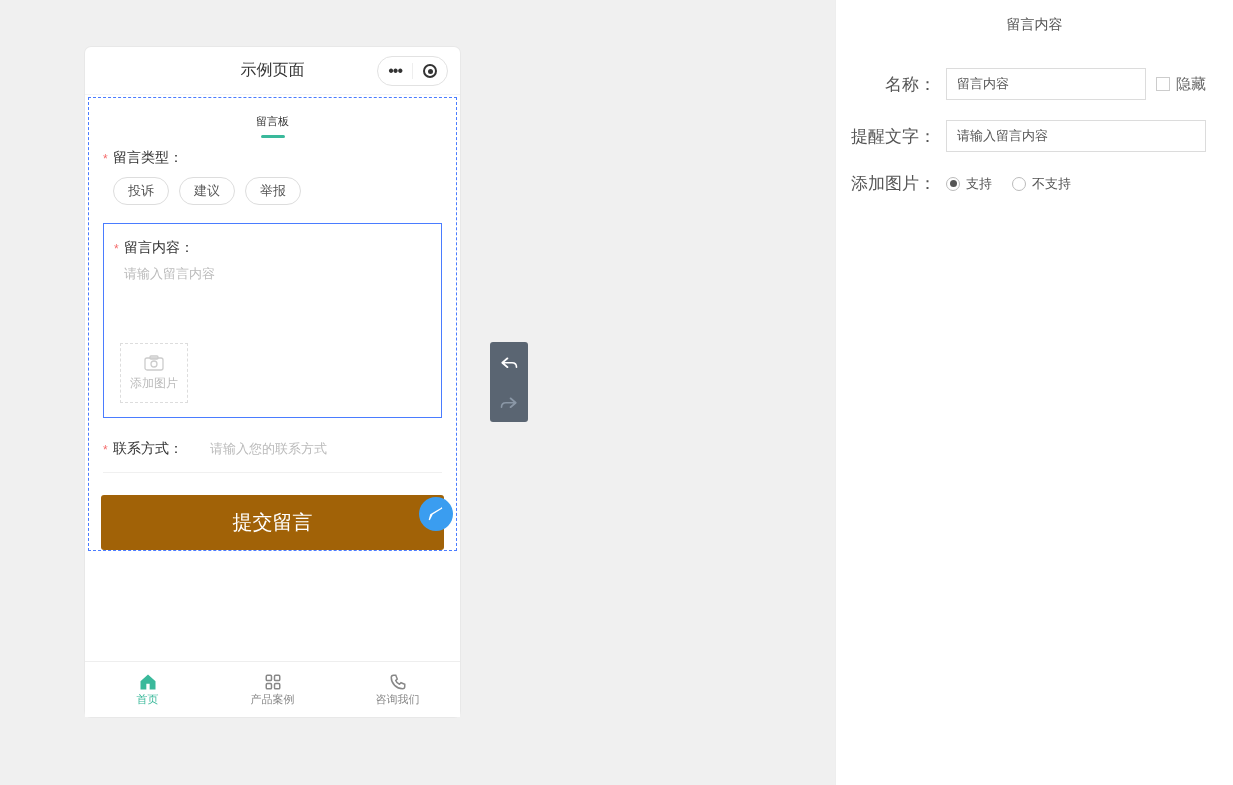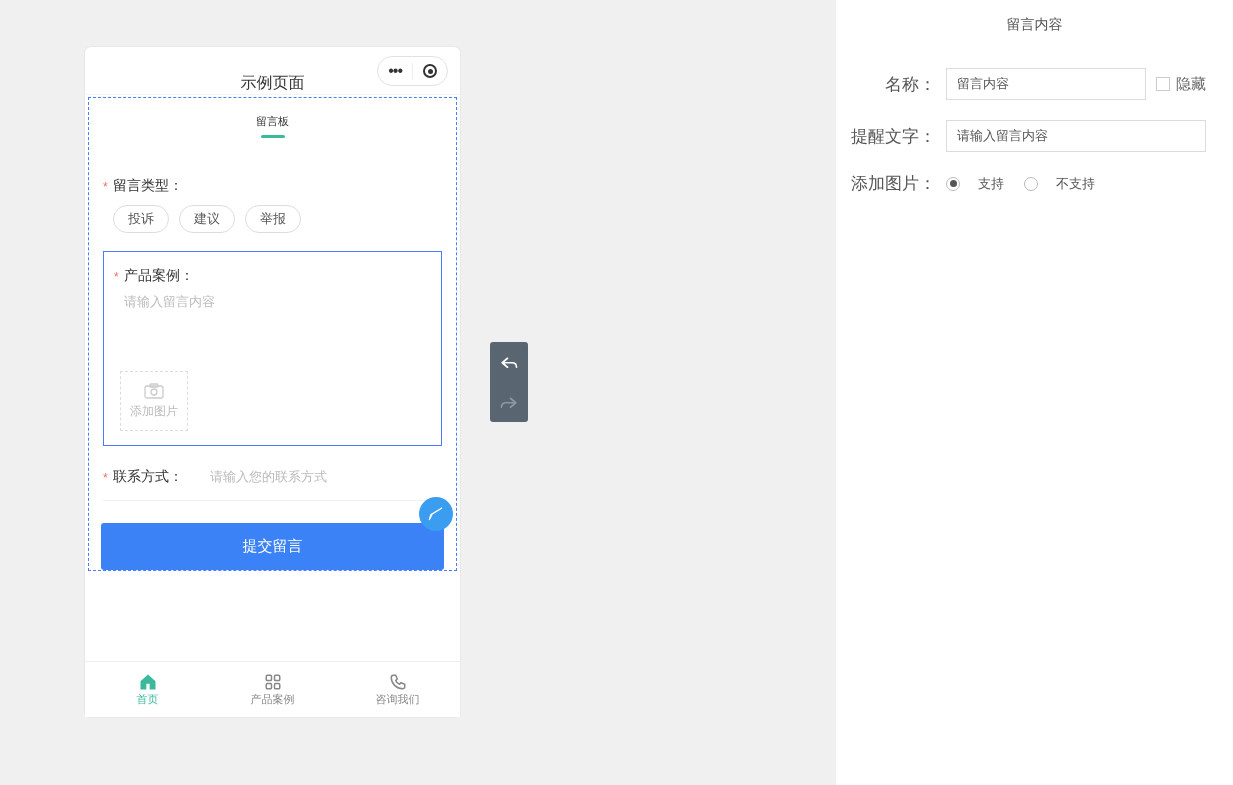--- a/index.html
+++ b/index.html
@@ -32,21 +32,21 @@
       border-radius: 6px;
       height: 670px;
       display: flex;
       flex-direction: column;
       box-shadow: 0 0 0 1px rgba(0,0,0,0.03);
     }
 
     .phone-header {
       height: 48px;
       display: flex;
-      align-items: flex-end;
+      align-items: center;
       justify-content: center;
       position: relative;
       border-bottom: 1px solid #f4f4f4;
     }
     .phone-title {
       font-size: 16px;
       color: #333;
     }
     .phone-header-icons {
       position: absolute;
@@ -132,21 +132,21 @@
       display: inline-block;
     }
     .required::before {
       content: "*";
       color: #f56c6c;
       position: absolute;
       left: -10px;
       top: 3px;
       font-size: 12px;
     }
-    .label-row { padding-left: 10px; margin-bottom: 10px; margin-top: 28px; }
+    .label-row { padding-left: 10px; margin-bottom: 10px; }
 
     .tag-row {
       display: flex;
       gap: 10px;
       padding-left: 10px;
       margin-bottom: 18px;
     }
     .tag-btn {
       border: 1px solid #ddd;
       border-radius: 16px;
@@ -195,25 +195,25 @@
       border-bottom: 1px solid #f0f0f0;
       gap: 27px;
     }
     .contact-placeholder {
       color: #bbb;
       font-size: 13px;
     }
 
     .submit-btn {
       margin: 22px 12px 0;
-      background: #3b82f6;
+      background: #a16207;
       color: #fff;
       text-align: center;
       padding: 14px 0;
-      font-size: 15px;
+      font-size: 20px;
       border-radius: 3px;
     }
 
     .view-msg {
       text-align: center;
       padding: 40px 0 14px;
       color: #999;
       font-size: 13px;
     }
     .view-msg .chev { font-size: 11px; margin-left: 2px; }
@@ -327,21 +327,21 @@
       background: #fff;
     }
     .rp-radio-group {
       display: flex;
       gap: 20px;
       align-items: center;
     }
     .rp-radio-item {
       display: flex;
       align-items: center;
-      gap: 18px;
+      gap: 6px;
       font-size: 13px;
       color: #555;
     }
     .rp-radio {
       width: 14px;
       height: 14px;
       border: 1px solid #bbb;
       border-radius: 50%;
       display: flex;
       align-items: center;
@@ -382,21 +382,21 @@
             <span class="field-label required">留言类型：</span>
           </div>
           <div class="tag-row">
             <span class="tag-btn">投诉</span>
             <span class="tag-btn">建议</span>
             <span class="tag-btn">举报</span>
           </div>
 
           <div class="content-box">
             <div class="cb-label-row">
-              <span class="field-label required">产品案例：</span>
+              <span class="field-label required">留言内容：</span>
             </div>
             <div class="cb-placeholder">请输入留言内容</div>
             <div class="img-upload">
               <span class="camera-icon">
                 <svg width="20" height="16" viewBox="0 0 20 16">
                     <rect x="1" y="3" width="18" height="12" rx="2" fill="none" stroke="#ccc" stroke-width="1.3"></rect>
                     <rect x="6" y="1" width="8" height="3" rx="1" fill="none" stroke="#ccc" stroke-width="1.3"></rect>
                     <circle cx="10" cy="9" r="3" fill="none" stroke="#ccc" stroke-width="1.3"></circle>
                   </svg>
               </span>

